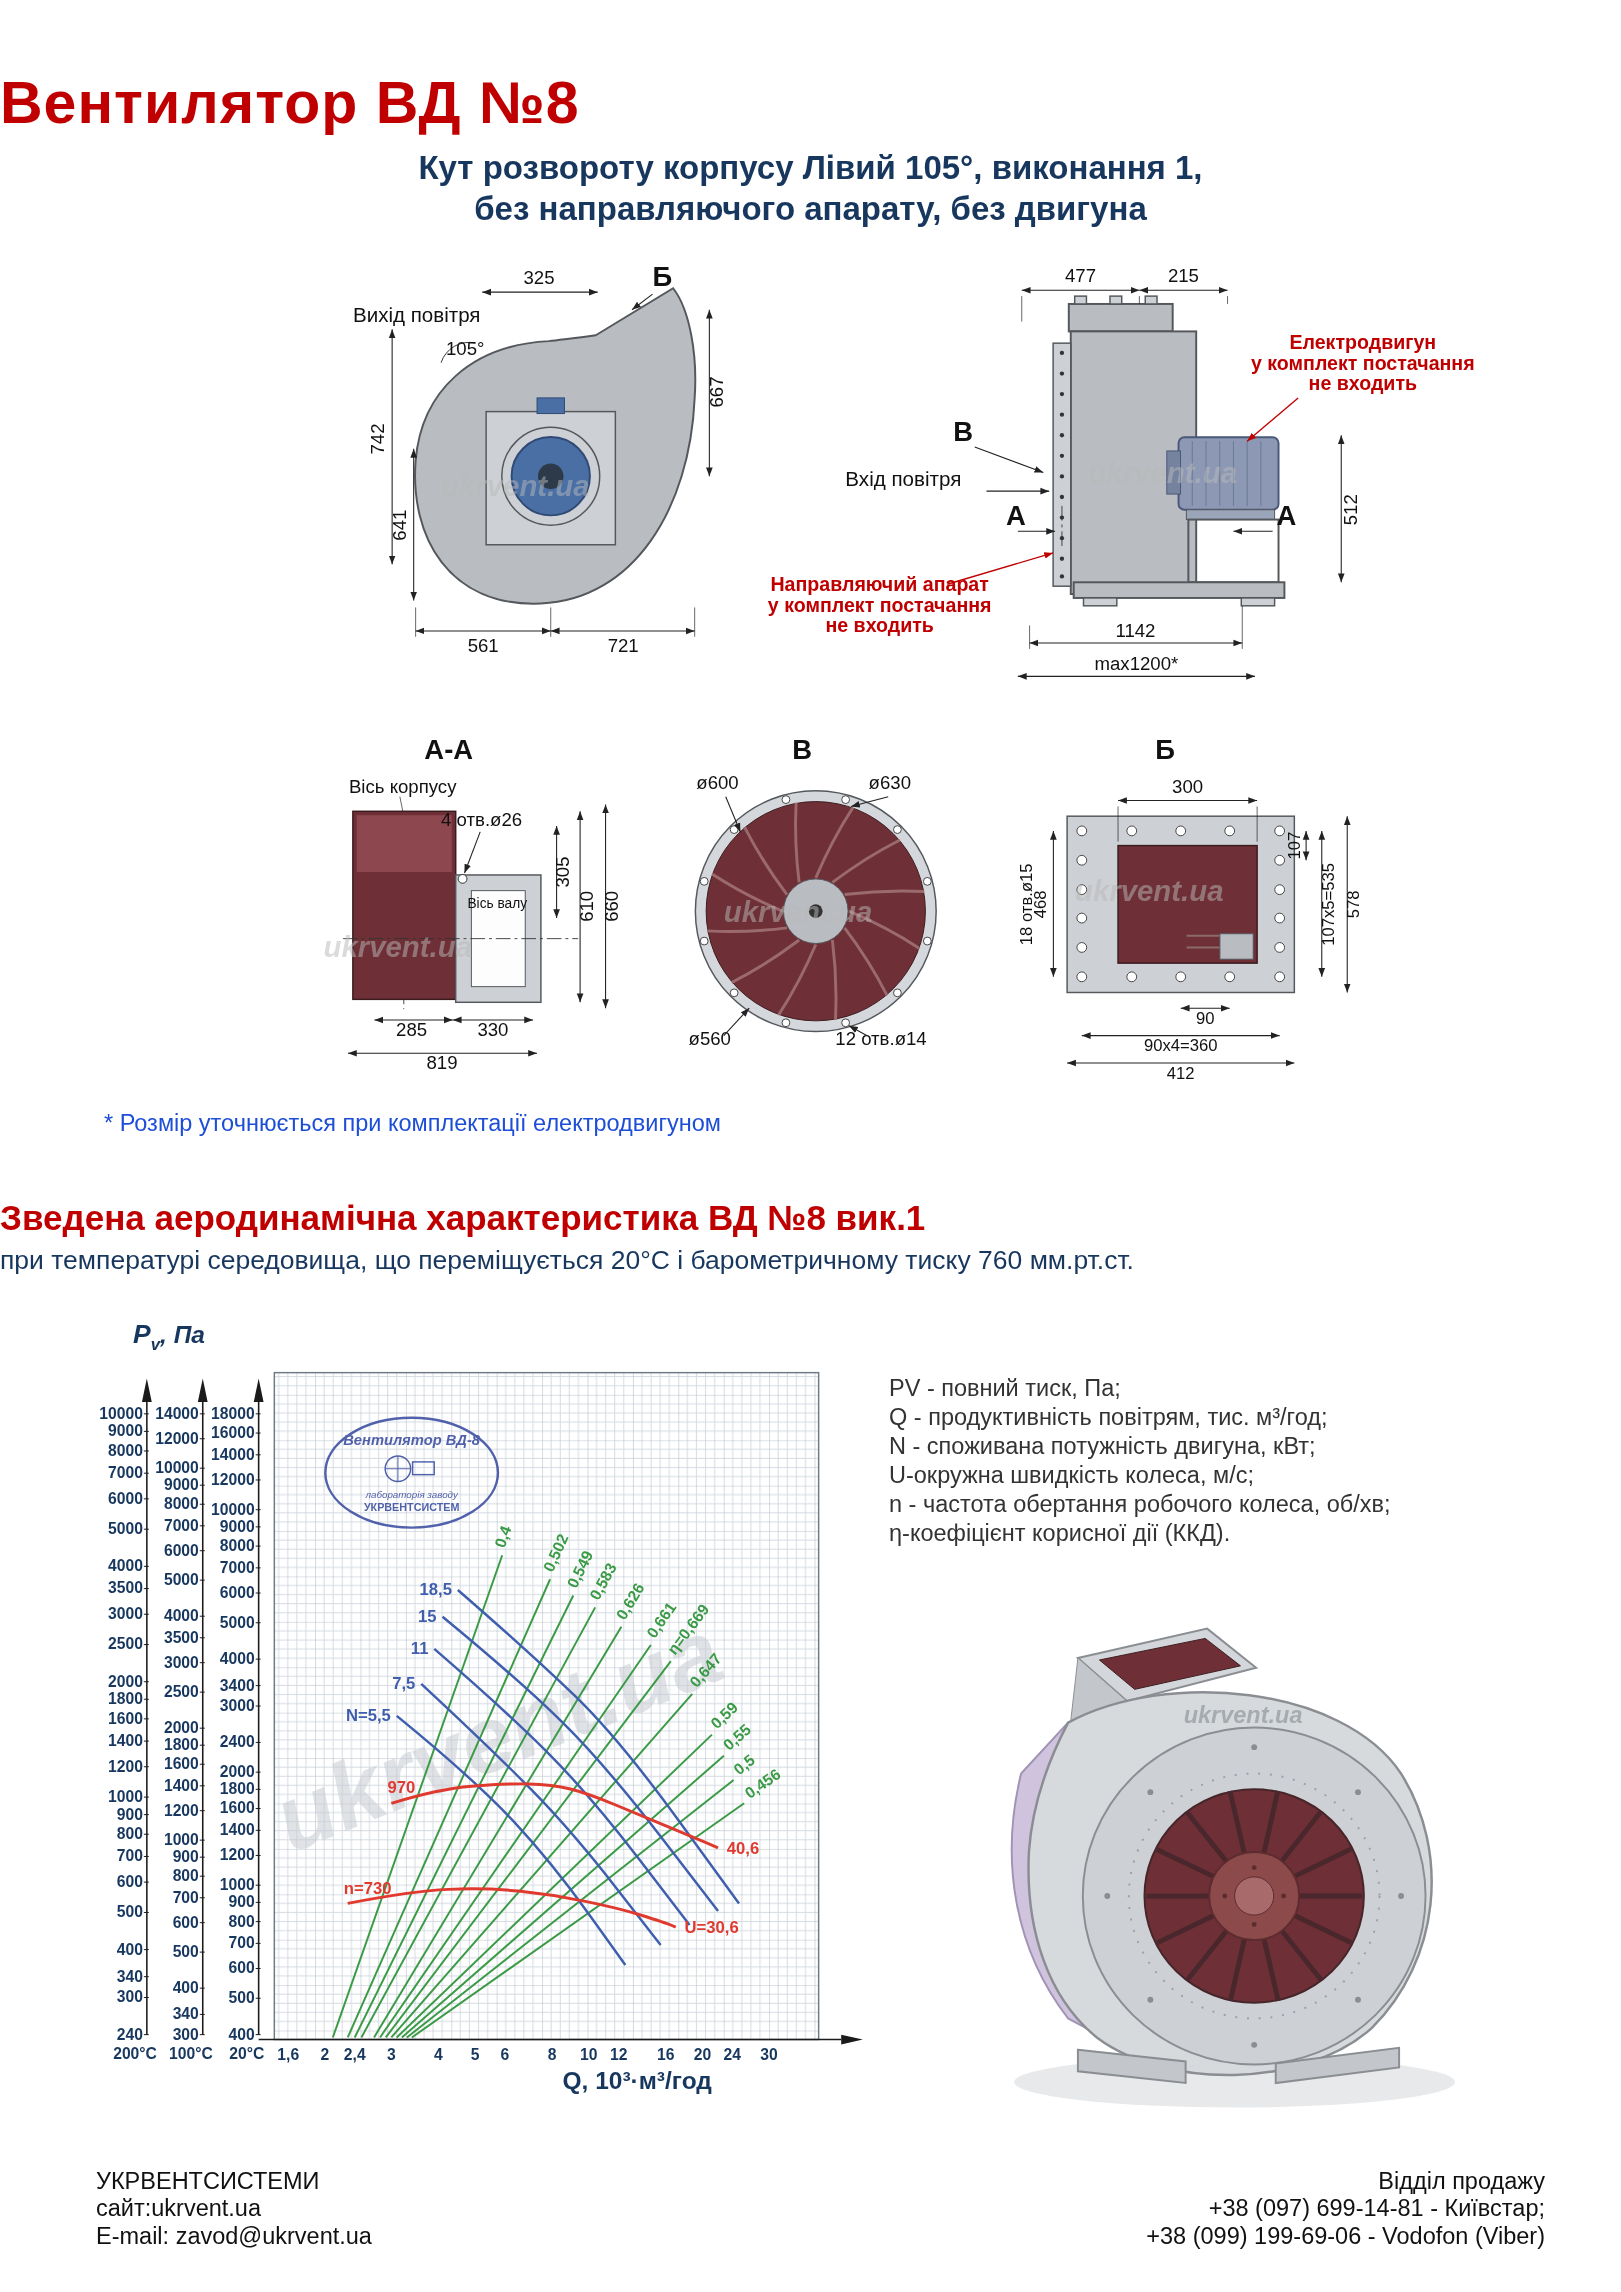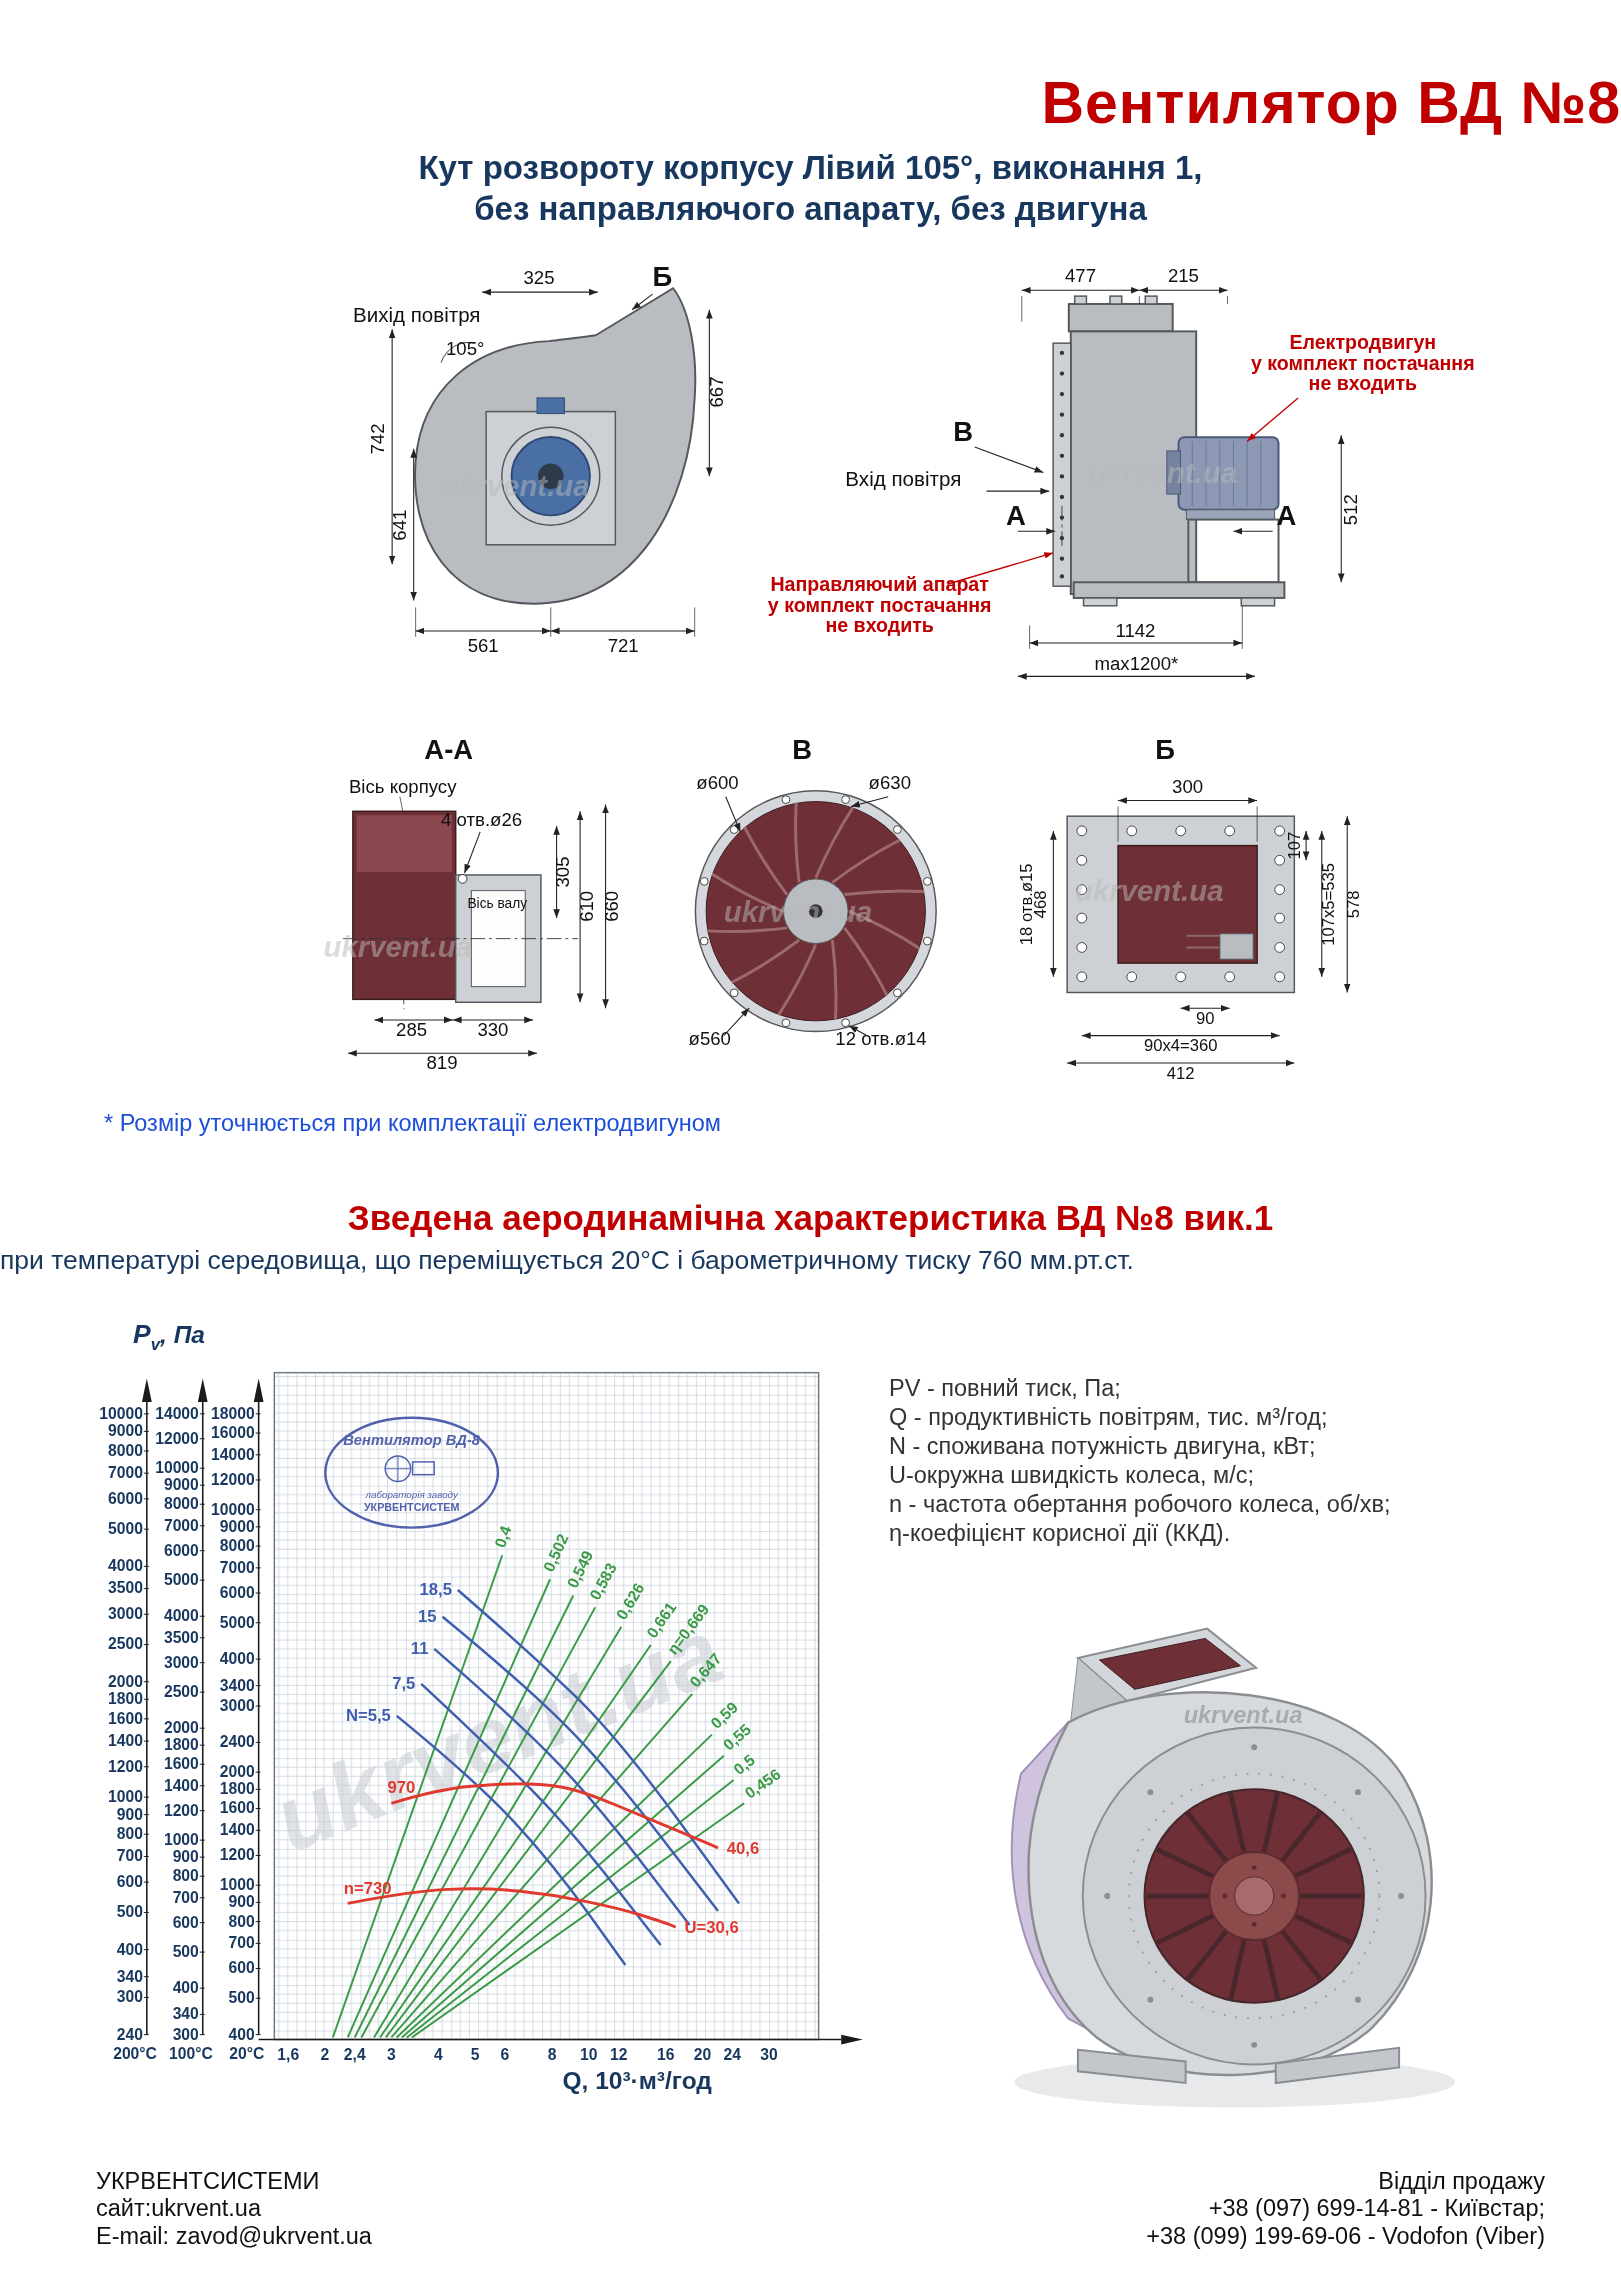--- a/index.html
+++ b/index.html
@@ -1,24 +1,24 @@
 <!DOCTYPE html>
 <html style="--title-red: #c00000; --navy: #17375e; --curve-blue: #3f5fae; --curve-red: #e03a2f; --curve-green: #3a9a46;"><head>
 <meta charset="utf-8">
 <style>
   html,body{margin:0;padding:0;background:#ffffff;}
   #page{position:relative;width:1621px;height:2293px;background:#fff;overflow:hidden;
         font-family:"Liberation Sans",sans-serif;}
   .abs{position:absolute;}
-  #main-title{left:0;right:0;top:69px;text-align:right;font-size:59px;font-weight:bold;
+  #main-title{left:0;right:0;top:69px;text-align:left;font-size:59px;font-weight:bold;
               color:var(--title-red);letter-spacing:1px;}
   .subtitle{left:0;right:0;text-align:center;font-size:33px;font-weight:bold;color:var(--navy);}
   #subtitle1{top:149px;} #subtitle2{top:190px;}
   #footnote{left:104px;top:1110px;font-size:23.5px;color:#1d4ed8;}
-  #chart-title{left:0;right:0;top:1198px;text-align:center;font-size:35px;font-weight:bold;color:var(--title-red);}
+  #chart-title{left:0;right:0;top:1198px;text-align:left;font-size:35px;font-weight:bold;color:var(--title-red);}
   #chart-subtitle{left:0;right:0;top:1245px;font-size:26.5px;font-weight:normal;color:var(--navy);}
   #legend{left:889px;top:1374px;font-size:23.5px;color:#333;line-height:29px;width:608px;}
   #footer-left{left:96px;top:2168px;font-size:23.5px;color:#111;line-height:27.4px;}
   #footer-right{right:76px;top:2168px;font-size:23.5px;color:#111;line-height:27.4px;text-align:right;}
   svg text{font-family:"Liberation Sans",sans-serif;}
   .st{fill:#b9bcc1;stroke:#54585c;stroke-width:2;}
   .stl{fill:#cdd0d4;stroke:#54585c;stroke-width:1.5;}
   .mr{fill:#6e3036;stroke:#3a1b1e;stroke-width:1.5;}
   .dim{stroke:#222;stroke-width:1.1;fill:none;}
   .ext{stroke:#222;stroke-width:0.7;}

